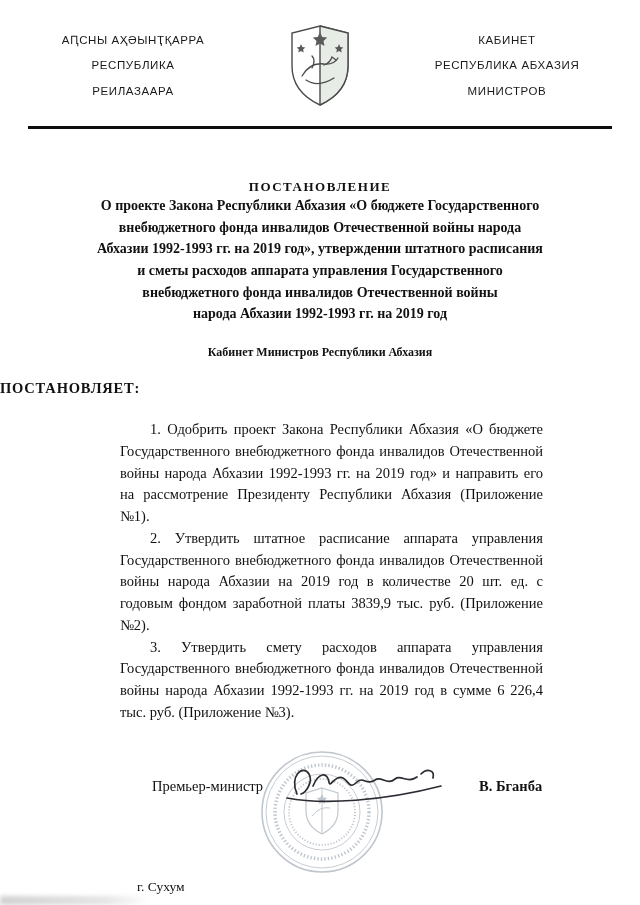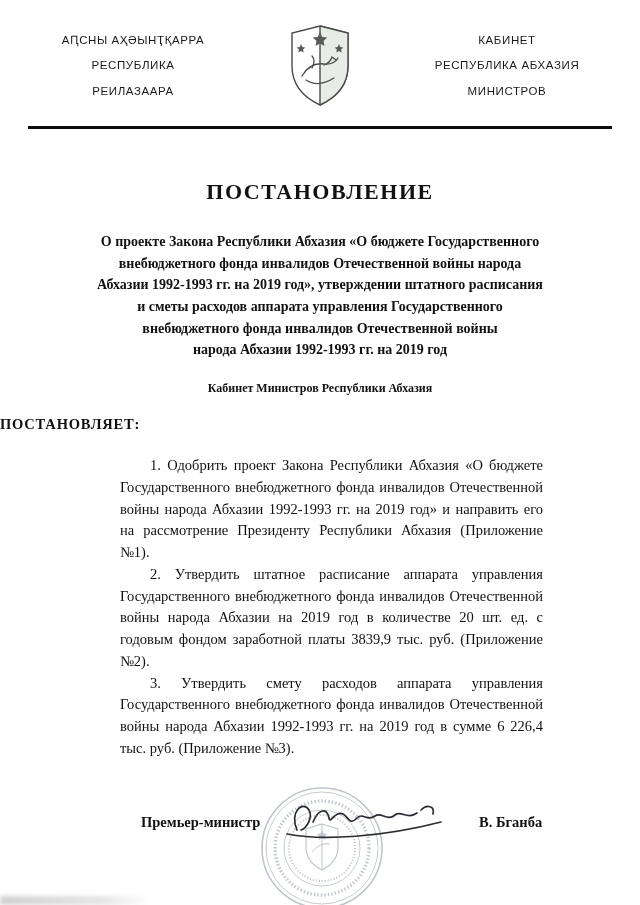--- a/index.html
+++ b/index.html
@@ -44,25 +44,24 @@
   .divider {
     margin: 18px 28px 0 28px;
     border-top: 3px solid #0d0d0d;
   }
 
   
   .doc-title {
     margin-top: 50px;
     text-align: center;
     font-weight: bold;
-    font-size: 22px;
+    font-size: 13px;
     letter-spacing: 1.5px;
   }
   .subject {
-    margin-top: 26px;
     text-align: center;
     font-weight: bold;
     font-size: 14px;
     line-height: 1.55;
   }
   .issuer {
     margin-top: 20px;
     text-align: center;
     font-weight: bold;
     font-size: 12px;
@@ -87,23 +86,23 @@
   }
 
   
   .sig-block {
     position: relative;
     height: 120px;
     margin-top: 22px;
   }
   .sig-role {
     position: absolute;
-    left: 141px;
+    left: 152px;
     top: 32px;
-    font-weight: bold;
+    font-weight: normal;
     font-size: 14.5px;
   }
   .sig-name {
     position: absolute;
     left: 479px;
     top: 32px;
     font-weight: bold;
     font-size: 14.5px;
   }
   .seal {

